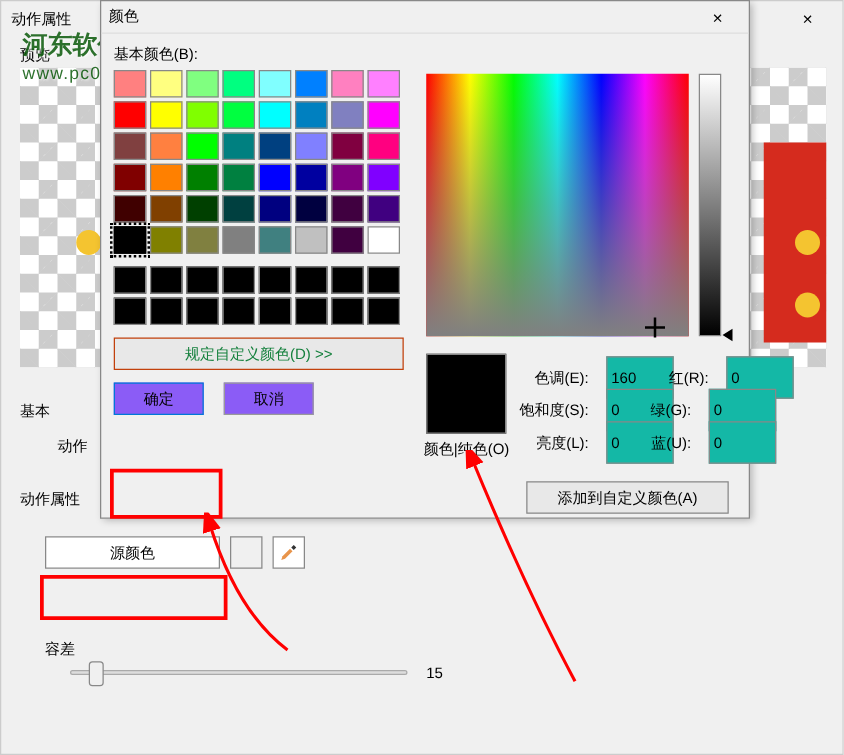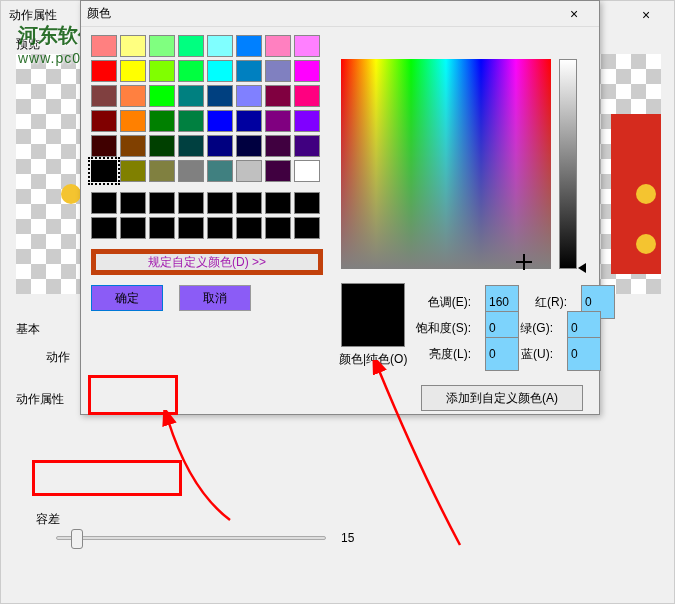--- a/index.html
+++ b/index.html
@@ -31,32 +31,32 @@
 .color-dialog{position:absolute;left:80px;top:0;width:520px;height:415px;background:#f0f0f0;border:1px solid #888;box-shadow:2px 2px 6px rgba(0,0,0,.25)}
 .cd-titlebar{height:26px;display:flex;align-items:center;justify-content:space-between;padding:0 6px;border-bottom:1px solid #ddd}
 .cd-close{width:38px;height:22px;display:flex;align-items:center;justify-content:center;font-size:14px}
 .cd-body{padding:8px 10px;position:relative}
 .basic-colors-label{margin-bottom:4px}
 .swatch-grid{display:grid;grid-template-columns:repeat(8,26px);grid-auto-rows:22px;gap:3px;margin-bottom:10px}
 .sw{border:1px solid #888}
 .sw.selected{outline:2px dotted #000;outline-offset:1px;border:1px solid #000}
 .custom-label{margin:6px 0 4px}
 .custom-grid{display:grid;grid-template-columns:repeat(8,26px);grid-auto-rows:22px;gap:3px;margin-bottom:10px}
-.define-btn{width:232px;height:26px;background:#e8e8e8;border:5px solid #c2410c;color:#a21caf;display:flex;align-items:center;justify-content:center}
+.define-btn{width:232px;height:26px;background:#e8e8e8;border:1px solid #c2410c;color:#15803d;display:flex;align-items:center;justify-content:center}
 .ok-cancel{display:flex;gap:16px;margin-top:10px}
 .dlg-btn{width:72px;height:26px;background:#8b5cf6;border:1px solid #0078d7;display:flex;align-items:center;justify-content:center}
 .dlg-btn.sec{border-color:#999}
 .spectrum{position:absolute;left:260px;top:32px;width:210px;height:210px;background:linear-gradient(to bottom,transparent 0%,#808080 100%),linear-gradient(to right,red,yellow,lime,cyan,blue,magenta,red)}
 .lum-bar{position:absolute;left:478px;top:32px;width:18px;height:210px;background:linear-gradient(to bottom,#fff,#000);border:1px solid #888}
 .lum-arrow{position:absolute;left:497px;top:236px;width:0;height:0;border-top:5px solid transparent;border-bottom:5px solid transparent;border-right:8px solid #000}
 .preview-sw{position:absolute;left:260px;top:256px;width:64px;height:64px;background:#000;border:1px solid #888}
 .solid-label{position:absolute;left:258px;top:324px}
 .num-row{position:absolute;display:flex;align-items:center;gap:14px}
 .num-row label{width:60px;text-align:right}
-.num-row input{width:34px;height:20px;border:1px solid #888;padding:16px 3px;background:#7dd3fc}
+.num-row input{width:54px;height:20px;border:1px solid #888;padding:16px 3px;background:#14b8a6}
 .add-btn{position:absolute;left:340px;top:358px;width:162px;height:26px;border:1px solid #888;background:#e8e8e8;display:flex;align-items:center;justify-content:center}
 .cross{position:absolute;left:438px;top:230px;width:10px;height:10px}
 .cross:before,.cross:after{content:"";position:absolute;background:#000}
 .cross:before{left:4px;top:-3px;width:2px;height:16px}
 .cross:after{top:4px;left:-3px;height:2px;width:16px}
 </style>
 </head>
 <body>
 
 <div class="main-dialog">
@@ -73,37 +73,50 @@
         <div class="yellow-dot" style="left:25px;top:70px"></div>
         <div class="yellow-dot" style="left:25px;top:120px"></div>
       </div>
     </div>
   </div>
 
   <span class="basic-section">基本</span>
   <span class="action-label">动作</span>
   <span class="detail-section">动作属性</span>
 
+  <div class="color-row" style="top:428px">
+    <div class="color-btn">
+        <span>源颜色</span>
+      </div>
+    <div class="swatch-box" style="#ffffff"></div>
+    <div class="eyedrop">
+      <svg width="16" height="16" viewBox="0 0 16 16">
+          <path d="M2 14l1-3 6-6 2 2-6 6-3 1z" fill="#e8944a"></path>
+          <path d="M10 4l2-2 2 2-2 2z" fill="#333"></path>
+        </svg>
+    </div>
+  </div>
 
 
   <span class="tolerance-label">容差</span>
   <div class="slider-track"></div>
   <div class="slider-thumb"></div>
   <span class="slider-val">15</span>
 </div>
 
 <div class="watermark">河东软件园</div>
 <div class="watermark2">www.pc0359.cn</div>
 
 <div class="color-dialog">
   <div class="cd-titlebar">
     <span>颜色</span>
     <div class="cd-close">×</div>
   </div>
   <div class="cd-body">
+    <div class="basic-colors-label">基本颜色(B):</div>
     <div class="swatch-grid" id="basic-grid">
         <div class="sw" style="background: rgb(255, 128, 128);"></div>
         <div class="sw" style="background: rgb(255, 255, 128);"></div>
         <div class="sw" style="background: rgb(128, 255, 128);"></div>
         <div class="sw" style="background: rgb(0, 255, 128);"></div>
         <div class="sw" style="background: rgb(128, 255, 255);"></div>
         <div class="sw" style="background: rgb(0, 128, 255);"></div>
         <div class="sw" style="background: rgb(255, 128, 192);"></div>
         <div class="sw" style="background: rgb(255, 128, 255);"></div>
         <div class="sw" style="background: rgb(255, 0, 0);"></div>

